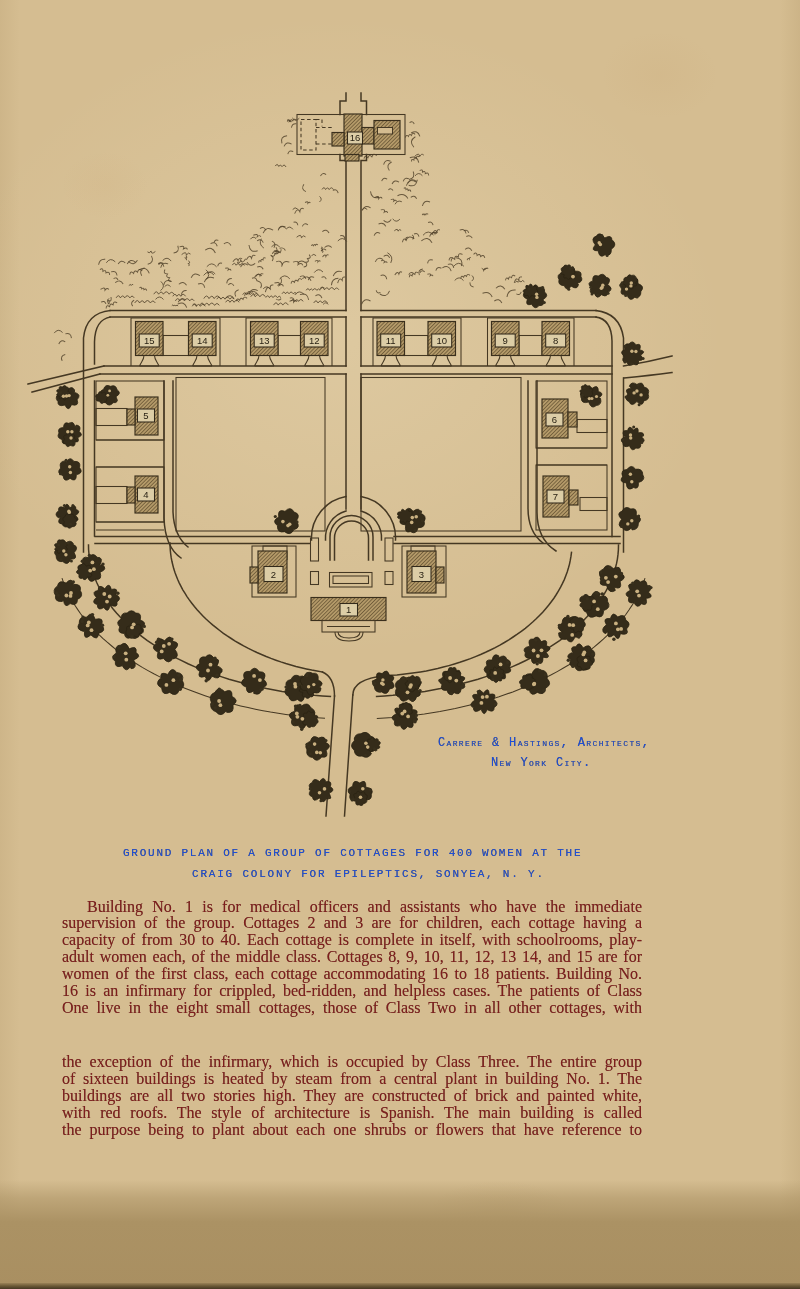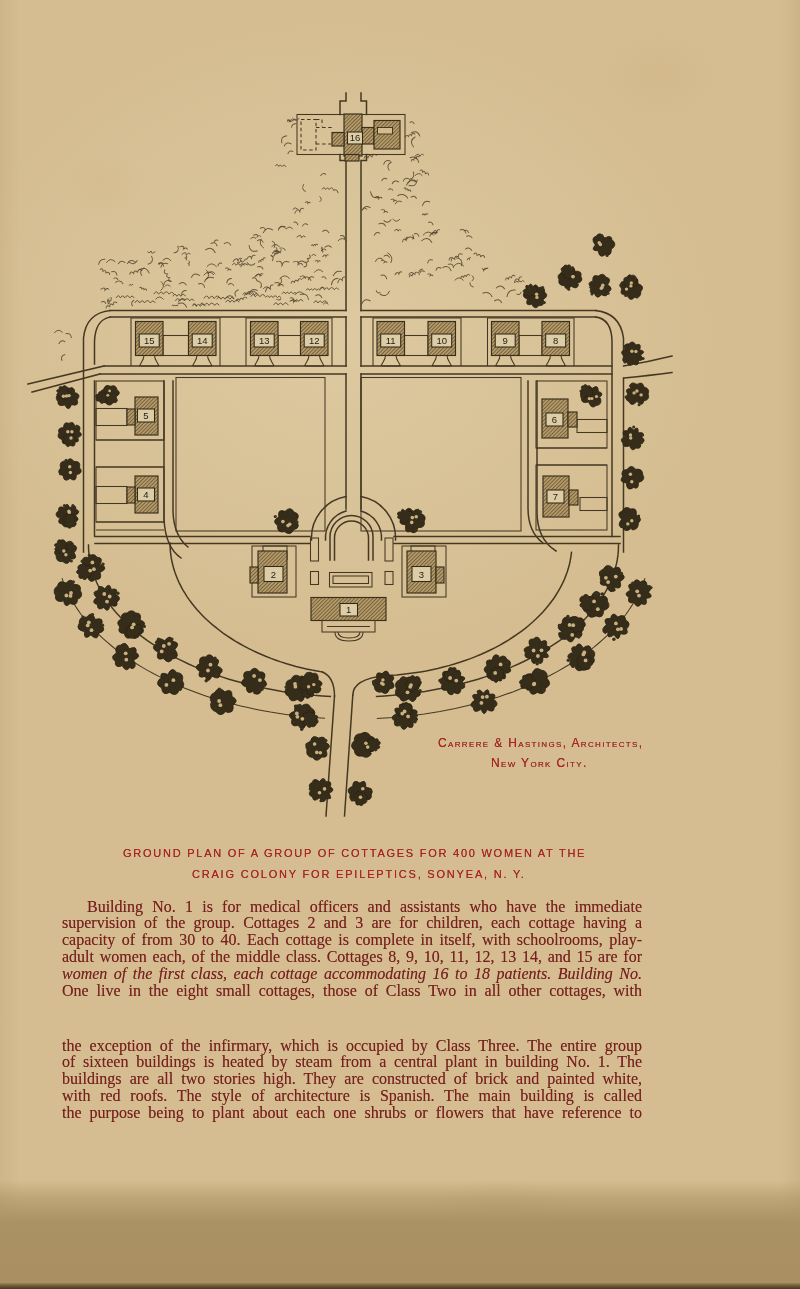--- a/index.html
+++ b/index.html
@@ -1,15 +1,15 @@
 <!DOCTYPE html>
 <html><head><meta charset="utf-8"><style>
 html,body{margin:0;padding:0;width:800px;height:1289px;overflow:hidden}
 body{position:relative;background:#d5bd91;font-family:"Liberation Serif",serif}
-.t{position:absolute;font-family:Liberation Sans, sans-serif;color:#b91c1c;white-space:pre;text-shadow:0 0 0.45px rgba(58,48,33,0.7)}
+.t{position:absolute;font-family:Liberation Mono, monospace;color:#1d4ed8;white-space:pre;text-shadow:0 0 0.45px rgba(58,48,33,0.7)}
 </style></head>
 <body>
 
 <div style="position:absolute;left:0;top:0;width:800px;height:1289px;background:
 radial-gradient(ellipse 520px 430px at 42% 26%, rgba(255,247,219,0.20), rgba(0,0,0,0) 75%),
 radial-gradient(ellipse 1000px 1250px at 48% 44%, rgba(0,0,0,0) 72%, rgba(118,92,48,0.10) 100%),
 linear-gradient(to right, rgba(140,112,64,0.10), rgba(0,0,0,0) 2.5%, rgba(0,0,0,0) 97.5%, rgba(140,112,64,0.12))"></div>
 
 <div style="position:absolute;left:600px;top:30px;width:120px;height:90px;background:radial-gradient(ellipse at center, rgba(176,120,60,0.05), rgba(0,0,0,0) 70%)"></div>
 <div style="position:absolute;left:60px;top:150px;width:90px;height:70px;background:radial-gradient(ellipse at center, rgba(176,120,60,0.045), rgba(0,0,0,0) 70%)"></div>
@@ -875,21 +875,22 @@
 
 <div class="t" style="left:123px;top:846.6px;font-size:11px;letter-spacing:1.75px">GROUND PLAN OF A GROUP OF COTTAGES FOR 400 WOMEN AT THE</div>
 
 <div class="t" style="left:192px;top:867.6px;font-size:11px;letter-spacing:1.8px">CRAIG COLONY FOR EPILEPTICS, SONYEA, N. Y.</div>
 
 <div style="position:absolute;left:62px;top:898.5px;width:580px;font-family:'Liberation Serif',serif;font-size:16px;line-height:16.85px;color:#7f1d1d;text-shadow:0 0 0.5px rgba(51,41,26,0.55)">
 <div style="padding-left:25px;text-align:justify;text-align-last:justify;">Building No. 1 is for medical officers and assistants who have the immediate</div>
 <div style="text-align:justify;text-align-last:justify;">supervision of the group.  Cottages 2 and 3 are for children, each cottage having a</div>
 <div style="text-align:justify;text-align-last:justify;">capacity of from 30 to 40.  Each cottage is complete in itself, with schoolrooms, play-</div>
 <div style="text-align:justify;text-align-last:justify;">adult women each, of the middle class.  Cottages 8, 9, 10, 11, 12, 13 14, and 15 are for</div>
-<div style="text-align:justify;text-align-last:justify;font-style:italic;">women of the first class, each cottage accommodating 16 to 18 patients.  Building No.</div>
+<div style="text-align:justify;text-align-last:justify;">women of the first class, each cottage accommodating 16 to 18 patients.  Building No.</div>
+<div style="text-align:justify;text-align-last:justify;">16 is an infirmary for crippled, bed-ridden, and helpless cases.  The patients of Class</div>
 <div style="text-align:justify;text-align-last:justify;">One live in the eight small cottages, those of Class Two in all other cottages, with</div>
 <div style="text-align:justify;text-align-last:justify;margin-top:38px;">the exception of the infirmary, which is occupied by Class Three.  The entire group</div>
 <div style="text-align:justify;text-align-last:justify;">of sixteen buildings is heated by steam from a central plant in building No. 1.  The</div>
 <div style="text-align:justify;text-align-last:justify;">buildings are all two stories high.  They are constructed of brick and painted white,</div>
 <div style="text-align:justify;text-align-last:justify;">with red roofs.  The style of architecture is Spanish.  The main building is called</div>
 <div style="text-align:justify;text-align-last:justify;">the purpose being to plant about each one shrubs or flowers that have reference to</div>
 </div>
 
 <div style="position:absolute;left:0;top:1180px;width:800px;height:109px;background:linear-gradient(to bottom, rgba(170,146,99,0) 0, rgba(171,146,100,0.55) 18px, #ab9264 42px, #a98f61 100%)"></div>
 

